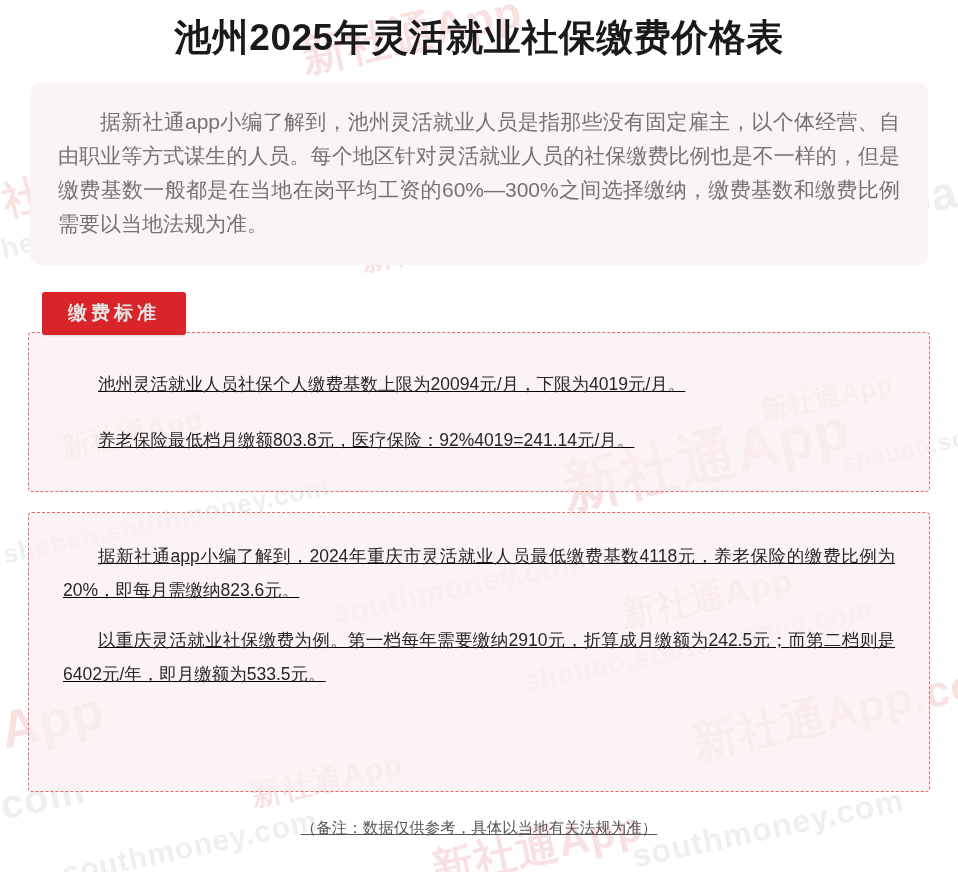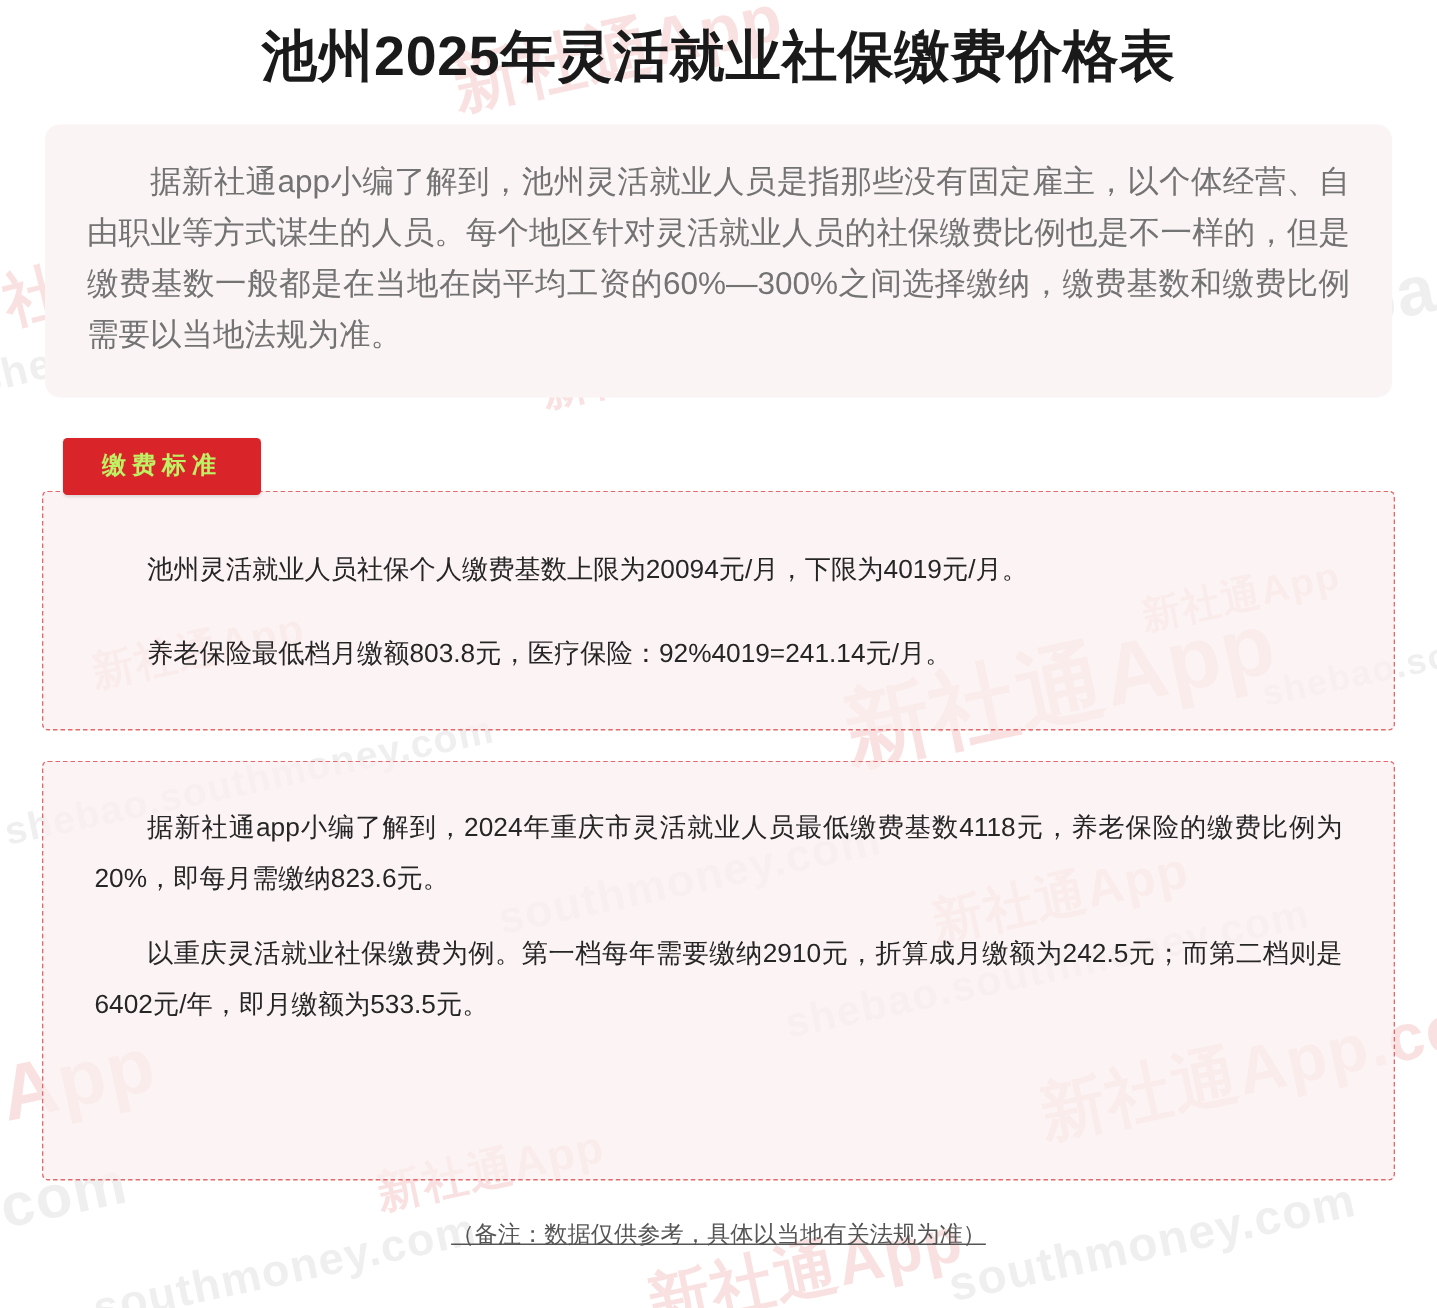--- a/index.html
+++ b/index.html
@@ -62,39 +62,40 @@
     color: #737373;
     text-align: justify;
     text-indent: 2em;
   }
 
   .section { margin-bottom: 22px; }
 
   .section-head {
     display: inline-block;
     background: #d9252a;
-    color: #bef264;
-    font-size: 16px;
+    color: #e5e5e5;
+    font-size: 19px;
     font-weight: bold;
     letter-spacing: 4px;
     padding: 8px 26px 9px 26px;
     border-radius: 3px;
     position: relative;
     left: 14px;
     top: 1px;
     z-index: 3;
     box-shadow: 0 1px 2px rgba(0,0,0,0.12);
   }
 
   .section-body {
     border: 1.5px dashed #e0696c;
     background: rgba(251, 240, 240, 0.72);
     border-radius: 4px;
     padding: 26px 34px 26px 34px;
     margin-top: -2px;
+    text-decoration: underline;
   }
   .section-body p {
     font-size: 17.5px;
     line-height: 34px;
     color: #262626;
     text-align: justify;
     text-indent: 2em;
   }
   .section-body p + p { margin-top: 16px; }
 

